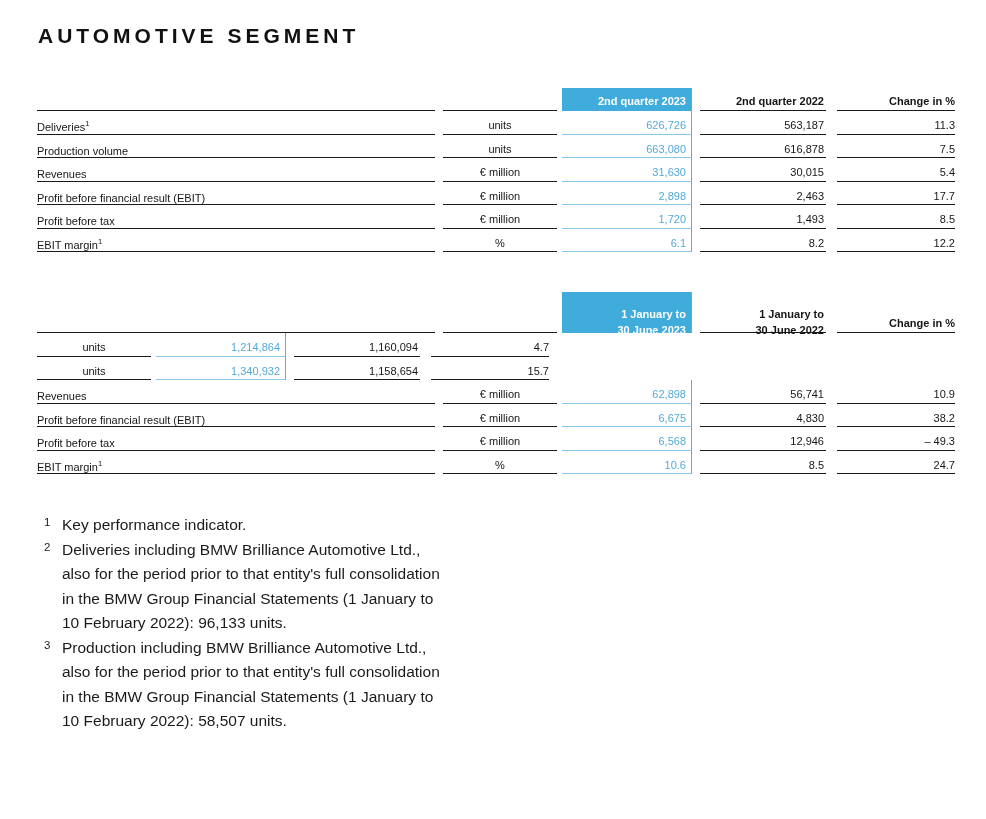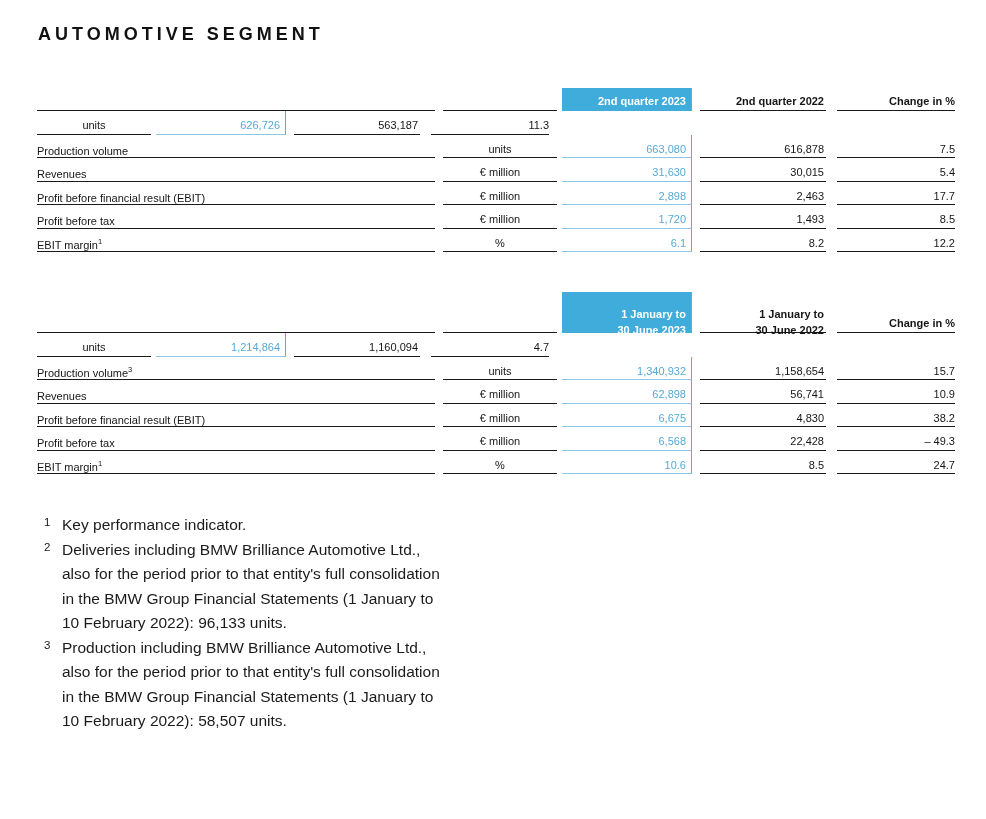--- a/index.html
+++ b/index.html
@@ -2,21 +2,21 @@
 <html><head>
 <meta charset="utf-8">
 <style>
   html,body { margin:0; padding:0; background:#ffffff; }
   .page {
     position:relative; width:986px; height:819px; background:#ffffff;
     font-family:"Liberation Sans", sans-serif; color:#161616; overflow:hidden;
   }
   .title {
     position:absolute; left:38px; top:24px;
-    font-size:18px; font-weight:700; letter-spacing:4px; color:#111;
+    font-size:21px; font-weight:700; letter-spacing:4px; color:#111;
   }
 
   
   .tbl { position:absolute; left:37px; width:918px; }
   #tbl1 { top:88px; }
   #tbl2 { top:292px; }
 
   .thead-row, .trow { display:flex; }
   .cell { box-sizing:border-box; font-size:11px; }
 
@@ -64,20 +64,21 @@
   <div class="tbl" id="tbl1">
     <div class="thead-row">
       <div class="cell c-lbl"></div>
       <div class="cell c-unit"></div>
       <div class="cell c-cur">2nd quarter 2023</div>
       <div class="cell c-prev">2nd quarter 2022</div>
       <div class="cell c-chg">Change in %</div>
     </div>
     <div class="rows">
   <div class="trow">
+    <div class="cell c-lbl"><span class="lbltext">Deliveries</span><span class="supn">1</span></div>
     <div class="cell c-unit">units</div>
     <div class="cell c-cur">626,726</div>
     <div class="cell c-prev">563,187</div>
     <div class="cell c-chg">11.3</div>
   </div>
 
   <div class="trow">
     <div class="cell c-lbl"><span class="lbltext">Production volume</span><span class="supn"></span></div>
     <div class="cell c-unit">units</div>
     <div class="cell c-cur">663,080</div>
@@ -135,21 +136,20 @@
     </div>
     <div class="rows">
   <div class="trow">
     <div class="cell c-unit">units</div>
     <div class="cell c-cur">1,214,864</div>
     <div class="cell c-prev">1,160,094</div>
     <div class="cell c-chg">4.7</div>
   </div>
 
   <div class="trow">
-    <div class="cell c-lbl"><span class="lbltext">Production volume</span><span class="supn">3</span></div>
     <div class="cell c-unit">units</div>
     <div class="cell c-cur">1,340,932</div>
     <div class="cell c-prev">1,158,654</div>
     <div class="cell c-chg">15.7</div>
   </div>
 
   <div class="trow">
     <div class="cell c-lbl"><span class="lbltext">Revenues</span><span class="supn"></span></div>
     <div class="cell c-unit">€ million</div>
     <div class="cell c-cur">62,898</div>
@@ -162,21 +162,21 @@
     <div class="cell c-unit">€ million</div>
     <div class="cell c-cur">6,675</div>
     <div class="cell c-prev">4,830</div>
     <div class="cell c-chg">38.2</div>
   </div>
 
   <div class="trow">
     <div class="cell c-lbl"><span class="lbltext">Profit before tax</span><span class="supn"></span></div>
     <div class="cell c-unit">€ million</div>
     <div class="cell c-cur">6,568</div>
-    <div class="cell c-prev">22,428</div>
+    <div class="cell c-prev">12,946</div>
     <div class="cell c-chg">– 49.3</div>
   </div>
 
   <div class="trow">
     <div class="cell c-lbl"><span class="lbltext">EBIT margin</span><span class="supn">1</span></div>
     <div class="cell c-unit">%</div>
     <div class="cell c-cur">10.6</div>
     <div class="cell c-prev">8.5</div>
     <div class="cell c-chg">24.7</div>
   </div>

